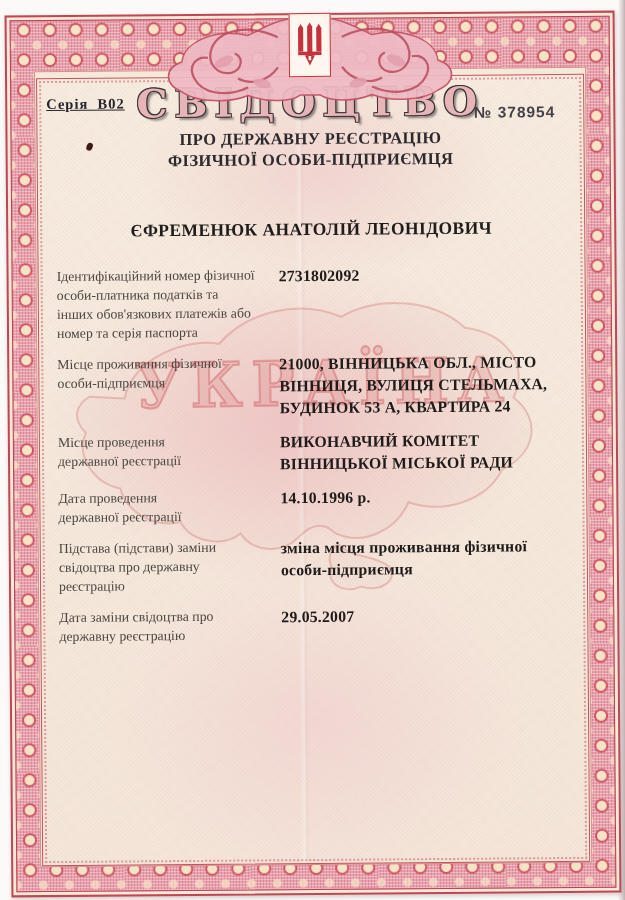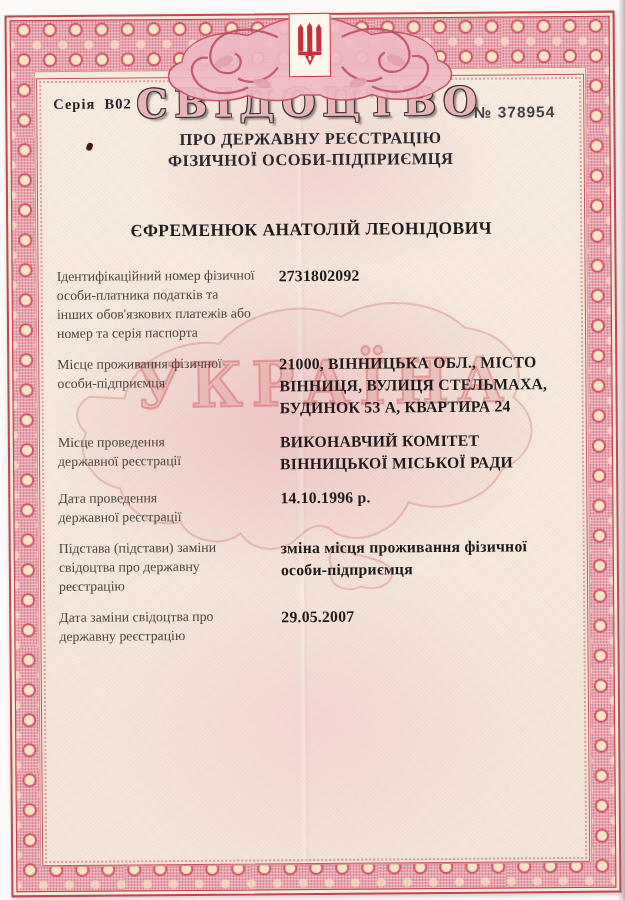--- a/index.html
+++ b/index.html
@@ -70,22 +70,22 @@
   .cartouche{position:absolute;top:0;left:50%;transform:translateX(-50%);pointer-events:none;}
   .shield{
     position:absolute;top:-2px;left:50%;transform:translateX(-50%);
     width:40px;height:62px;background:#fdf7ef;
     border:1.5px solid #c5323e;box-shadow:inset 0 0 0 2px rgba(250,240,230,.9);
     display:flex;align-items:center;justify-content:center;
   }
   
   .content{position:absolute;inset:0;padding:0 14px;}
   .series{
-    position:absolute;left:16px;top:17px;
-    font-weight:bold;font-size:14.5px;color:#26242c;letter-spacing:1px;white-space:pre;
+    position:absolute;left:9px;top:17px;
+    font-weight:bold;font-size:14.5px;color:#26242c;letter-spacing:1px;white-space:pre;text-decoration:underline;
   }
   .number{
     position:absolute;right:28px;top:16px;
     font-family:"Liberation Sans","DejaVu Sans",sans-serif;
     font-weight:700;font-size:15.5px;color:#45434a;letter-spacing:1px;margin-top:12px;
   }
   .title{
     text-align:center;margin-top:2px;
     font-family:"DejaVu Serif",serif;font-weight:bold;
     font-size:39px;letter-spacing:7px;line-height:46px;

